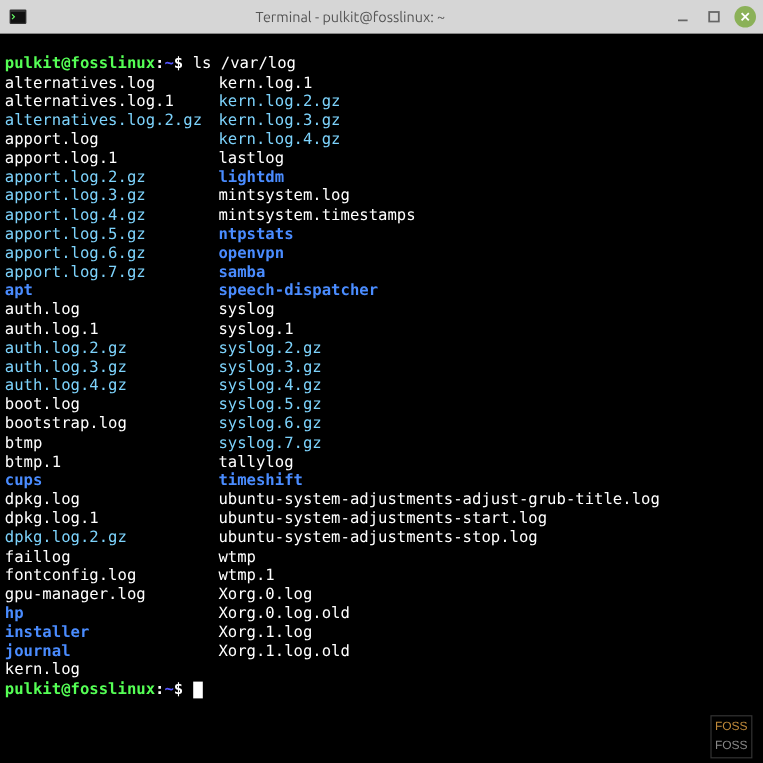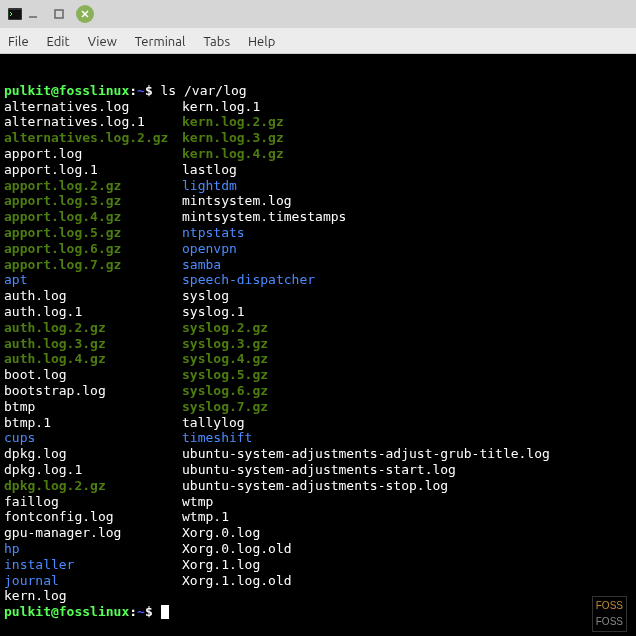--- a/index.html
+++ b/index.html
@@ -50,34 +50,34 @@
       font-family: "Ubuntu", "DejaVu Sans", sans-serif;
       font-size: 13px;
       color: #333;
       border-bottom: 1px solid #ccc;
     }
     .menu-item { cursor: pointer; }
     .terminal {
       flex: 1;
       background: #000;
       color: #fff;
-      padding: 13px 4px;
+      padding: 2px 4px;
       font-size: 13px;
       line-height: 15.8px;
       white-space: pre;
       overflow: hidden;
       position: relative;
     }
     .prompt-user { color: #55ff55; font-weight: bold; }
     .prompt-sep { color: #fff; font-weight: bold; }
     .prompt-path { color: #5555ff; font-weight: bold; }
     .cmd { color: #fff; }
     .f-plain { color: #fff; }
-    .f-red { color: #4d7c0f; font-weight: bold; }
-    .f-blue { color: #4a8cff; font-weight: normal; }
+    .f-red { color: #7dd3fc; font-weight: normal; }
+    .f-blue { color: #4a8cff; font-weight: bold; }
     .listing { display: flex; flex-direction: column; }
     .row { display: flex; }
     .col1 { width: 178px; }
     .col2 { flex: 1; }
     .cursor { display: inline-block; width: 8px; height: 14px; background: #fff; vertical-align: text-bottom; }
     .watermark {
       position: absolute;
       right: 9px;
       bottom: 4px;
       font-family: sans-serif;
@@ -94,45 +94,38 @@
 
 <div class="window">
   <div class="titlebar">
     <div class="titlebar-icon">
       <svg width="16" height="16" viewBox="0 0 16 16">
           <rect x="1" y="2" width="14" height="12" fill="#333" rx="1"></rect>
           <rect x="2" y="4" width="12" height="9" fill="#111"></rect>
           <path d="M3 6 L5 8 L3 10" stroke="#6f6" stroke-width="1" fill="none"></path>
         </svg>
     </div>
+    <div class="titlebar-title">Terminal - pulkit@fosslinux: ~</div>
     <div class="titlebar-controls">
       <div class="win-btn">
           <svg width="10" height="10">
             <line x1="1" y1="8" x2="9" y2="8" stroke="#666" stroke-width="1.5"></line>
           </svg>
         </div>
       <div class="win-btn">
           <svg width="10" height="10">
             <rect x="1" y="1" width="8" height="8" stroke="#666" stroke-width="1.5" fill="none"></rect>
           </svg>
         </div>
       <div class="win-btn close">
           <svg width="10" height="10">
             <line x1="2" y1="2" x2="8" y2="8" stroke="#fff" stroke-width="1.5"></line>
             <line x1="8" y1="2" x2="2" y2="8" stroke="#fff" stroke-width="1.5"></line>
           </svg>
         </div>
     </div>
   </div>
-  <div class="menubar">
-    <span class="menu-item">File</span>
-    <span class="menu-item">Edit</span>
-    <span class="menu-item">View</span>
-    <span class="menu-item">Terminal</span>
-    <span class="menu-item">Tabs</span>
-    <span class="menu-item">Help</span>
-  </div>
   <div class="terminal">
 <span class="prompt-user">pulkit@fosslinux</span><span class="prompt-sep">:</span><span class="prompt-path">~</span><span class="prompt-sep">$ </span><span class="cmd">ls /var/log</span>
 <div class="listing" id="listing"><div class="row"><span class="col1 f-plain">alternatives.log</span><span class="col2 f-plain">kern.log.1</span></div><div class="row"><span class="col1 f-plain">alternatives.log.1</span><span class="col2 f-red">kern.log.2.gz</span></div><div class="row"><span class="col1 f-red">alternatives.log.2.gz</span><span class="col2 f-red">kern.log.3.gz</span></div><div class="row"><span class="col1 f-plain">apport.log</span><span class="col2 f-red">kern.log.4.gz</span></div><div class="row"><span class="col1 f-plain">apport.log.1</span><span class="col2 f-plain">lastlog</span></div><div class="row"><span class="col1 f-red">apport.log.2.gz</span><span class="col2 f-blue">lightdm</span></div><div class="row"><span class="col1 f-red">apport.log.3.gz</span><span class="col2 f-plain">mintsystem.log</span></div><div class="row"><span class="col1 f-red">apport.log.4.gz</span><span class="col2 f-plain">mintsystem.timestamps</span></div><div class="row"><span class="col1 f-red">apport.log.5.gz</span><span class="col2 f-blue">ntpstats</span></div><div class="row"><span class="col1 f-red">apport.log.6.gz</span><span class="col2 f-blue">openvpn</span></div><div class="row"><span class="col1 f-red">apport.log.7.gz</span><span class="col2 f-blue">samba</span></div><div class="row"><span class="col1 f-blue">apt</span><span class="col2 f-blue">speech-dispatcher</span></div><div class="row"><span class="col1 f-plain">auth.log</span><span class="col2 f-plain">syslog</span></div><div class="row"><span class="col1 f-plain">auth.log.1</span><span class="col2 f-plain">syslog.1</span></div><div class="row"><span class="col1 f-red">auth.log.2.gz</span><span class="col2 f-red">syslog.2.gz</span></div><div class="row"><span class="col1 f-red">auth.log.3.gz</span><span class="col2 f-red">syslog.3.gz</span></div><div class="row"><span class="col1 f-red">auth.log.4.gz</span><span class="col2 f-red">syslog.4.gz</span></div><div class="row"><span class="col1 f-plain">boot.log</span><span class="col2 f-red">syslog.5.gz</span></div><div class="row"><span class="col1 f-plain">bootstrap.log</span><span class="col2 f-red">syslog.6.gz</span></div><div class="row"><span class="col1 f-plain">btmp</span><span class="col2 f-red">syslog.7.gz</span></div><div class="row"><span class="col1 f-plain">btmp.1</span><span class="col2 f-plain">tallylog</span></div><div class="row"><span class="col1 f-blue">cups</span><span class="col2 f-blue">timeshift</span></div><div class="row"><span class="col1 f-plain">dpkg.log</span><span class="col2 f-plain">ubuntu-system-adjustments-adjust-grub-title.log</span></div><div class="row"><span class="col1 f-plain">dpkg.log.1</span><span class="col2 f-plain">ubuntu-system-adjustments-start.log</span></div><div class="row"><span class="col1 f-red">dpkg.log.2.gz</span><span class="col2 f-plain">ubuntu-system-adjustments-stop.log</span></div><div class="row"><span class="col1 f-plain">faillog</span><span class="col2 f-plain">wtmp</span></div><div class="row"><span class="col1 f-plain">fontconfig.log</span><span class="col2 f-plain">wtmp.1</span></div><div class="row"><span class="col1 f-plain">gpu-manager.log</span><span class="col2 f-plain">Xorg.0.log</span></div><div class="row"><span class="col1 f-blue">hp</span><span class="col2 f-plain">Xorg.0.log.old</span></div><div class="row"><span class="col1 f-blue">installer</span><span class="col2 f-plain">Xorg.1.log</span></div><div class="row"><span class="col1 f-blue">journal</span><span class="col2 f-plain">Xorg.1.log.old</span></div><div class="row"><span class="col1 f-plain">kern.log</span></div></div><span class="prompt-user">pulkit@fosslinux</span><span class="prompt-sep">:</span><span class="prompt-path">~</span><span class="prompt-sep">$ </span><span class="cursor"></span>
     <div class="watermark"><span>FOSS</span><br><span class="l2">FOSS</span></div>
   </div>
 </div>
 
 </body></html>

